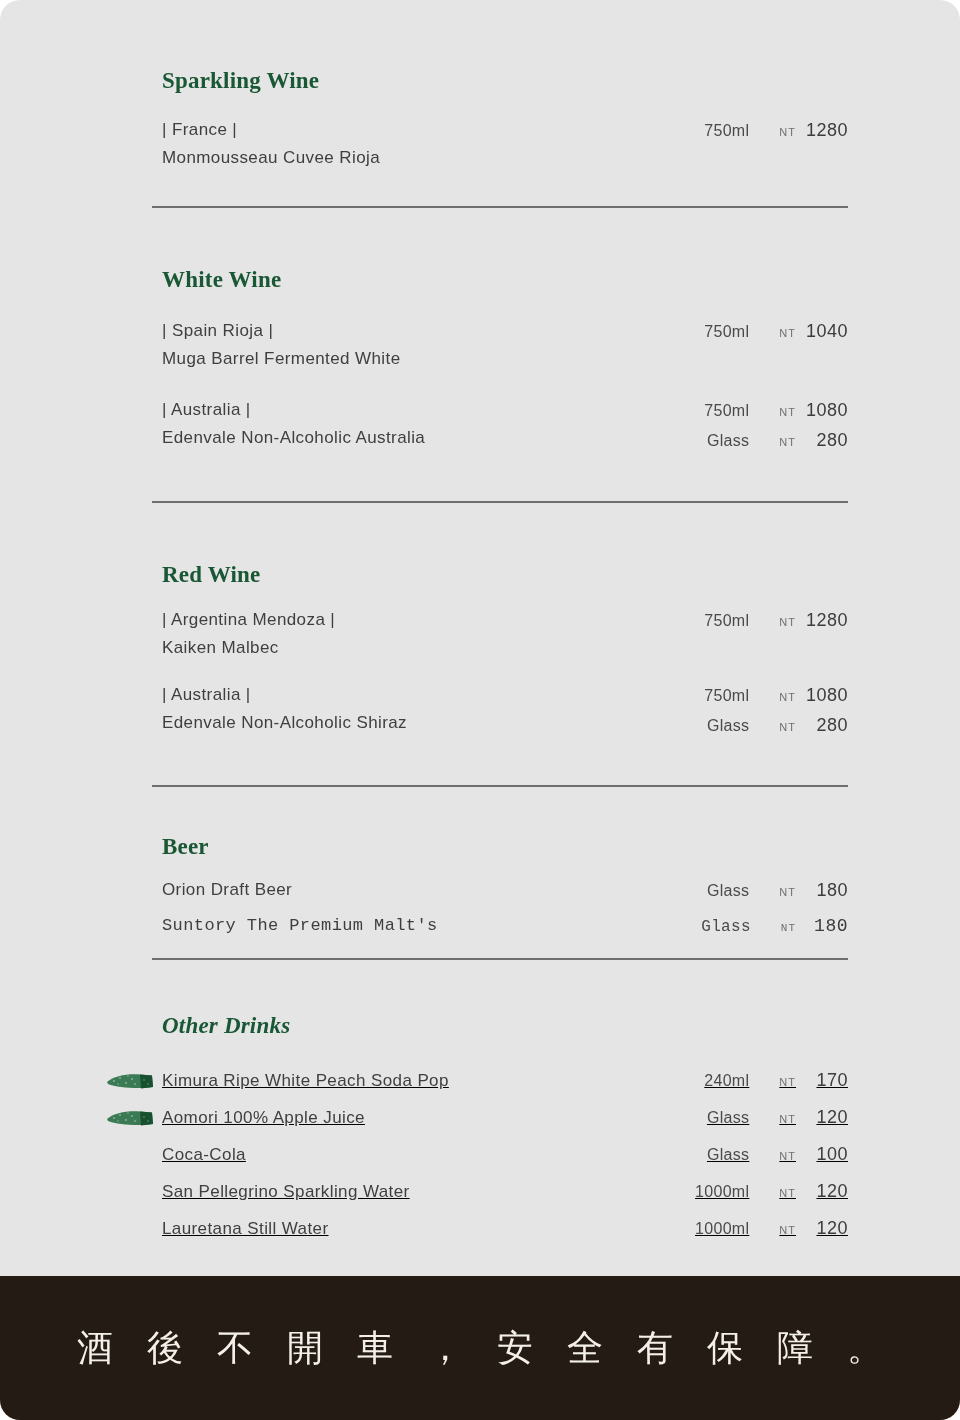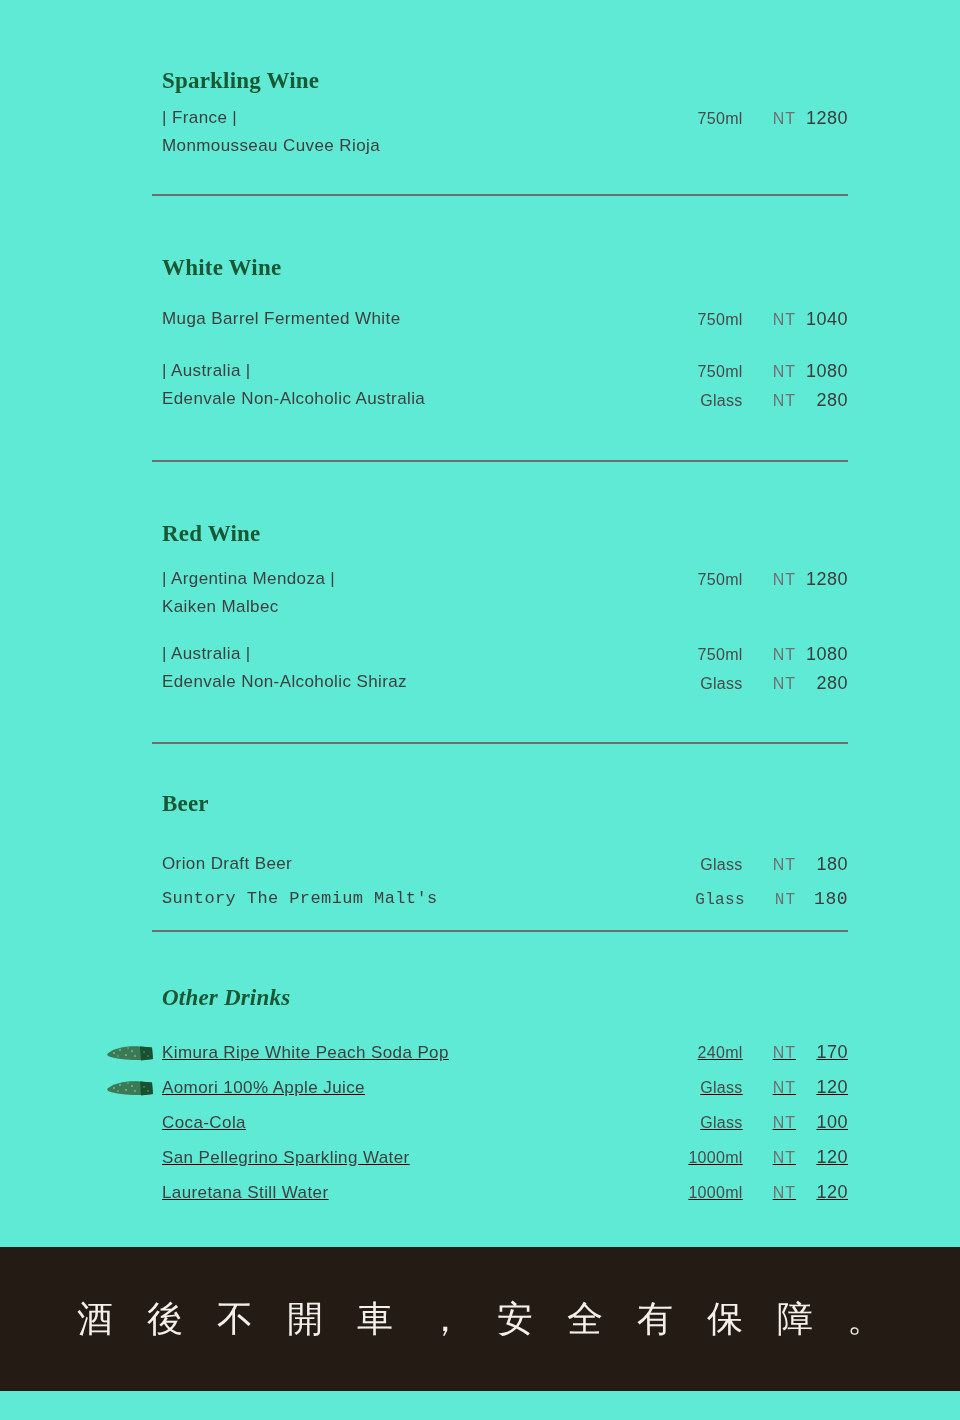--- a/index.html
+++ b/index.html
@@ -2,75 +2,76 @@
 <html><head>
 <meta charset="utf-8">
 <style>
   * { margin: 0; padding: 0; box-sizing: border-box; }
   html, body { width: 960px; background: #ffffff; }
   body { font-family: "Liberation Sans", sans-serif; }
   .page {
     position: relative;
     width: 960px;
     height: 1420px;
-    background: #5eead4;
+    background: #e5e5e5;
     overflow: hidden;
+    border-radius: 20px;
   }
   .menu { padding: 66px 112px 0 152px; } 
 
   .section-title {
     font-family: "Liberation Serif", serif;
     font-weight: bold;
     font-size: 23px;
     line-height: 30px;
     letter-spacing: 0.2px;
     color: #1a5734;
     padding-left: 10px;
   }
 
   .item { display: flex; padding-left: 10px; line-height: 28px; }
   .names { flex: 1; font-size: 17px; color: #3f3f3f; letter-spacing: 0.4px; }
   .prices { width: 220px; }
   .price-row { display: flex; justify-content: flex-end; align-items: baseline; line-height: inherit; }
   .size { font-size: 16px; color: #4a4a4a; letter-spacing: 0.3px; }
-  .cur  { font-size: 16px; color: #707070; letter-spacing: 1px; margin-left: 30px; }
+  .cur  { font-size: 11px; color: #707070; letter-spacing: 1px; margin-left: 30px; }
   .amt  { width: 52px; text-align: right; font-size: 18px; color: #3c3c3c; letter-spacing: 0.5px; }
 
   .divider { height: 0; border-top: 2px solid #6e6e6e; }
 
   .row-item { position: relative; text-decoration: underline; }
   .tall { line-height: 35px; }
   .beer-row { line-height: 28px; }
 
   .leaf-icon {
     position: absolute;
     left: -46px;
     top: 9px;
     width: 48px;
     height: 18px;
     display: block;
   }
 
   
   .mt6  { margin-top: 6px; font-family: Liberation Mono, monospace; }
-  .mt14 { margin-top: 31px; gap: 40px; }
+  .mt14 { margin-top: 14px; gap: 40px; }
   .mt19 { margin-top: 19px; }
   .mt22 { margin-top: 22px; }
   .mt23 { margin-top: 23px; }
-  .mt24 { margin-top: 8px; justify-content: space-between; }
+  .mt24 { margin-top: 20px; justify-content: space-between; }
   .mt26 { margin-top: 16px; }
   .mt34 { margin-top: 34px; }
   .mt44 { margin-top: 44px; }
   .mt45 { margin-top: 45px; }
   .mt51 { margin-top: 51px; font-style: italic; }
   .mt57 { margin-top: 57px; }
 
   .footer {
     position: absolute;
-    left: 0; top: 1247px;
+    left: 0; top: 1276px;
     width: 960px; height: 144px;
     background: #241b15;
     display: flex;
     align-items: center;
     justify-content: center;
   }
   .footer-text {
     color: #f4f0e9;
     font-size: 36px;
     letter-spacing: 34px;
@@ -100,20 +101,21 @@
           </div>
         </div>
       </div>
       <div class="divider mt34"></div>
     </div>
 
     <div>
       <div class="section-title mt57">White Wine</div>
       <div class="item mt22">
         <div class="names">
+          <div>| Spain Rioja |</div>
           <div>Muga Barrel Fermented White</div>
         </div>
         <div class="prices">
           <div class="price-row">
             <span class="size">750ml</span>
             <span class="cur">NT</span>
             <span class="amt">1040</span>
           </div>
         </div>
       </div>

